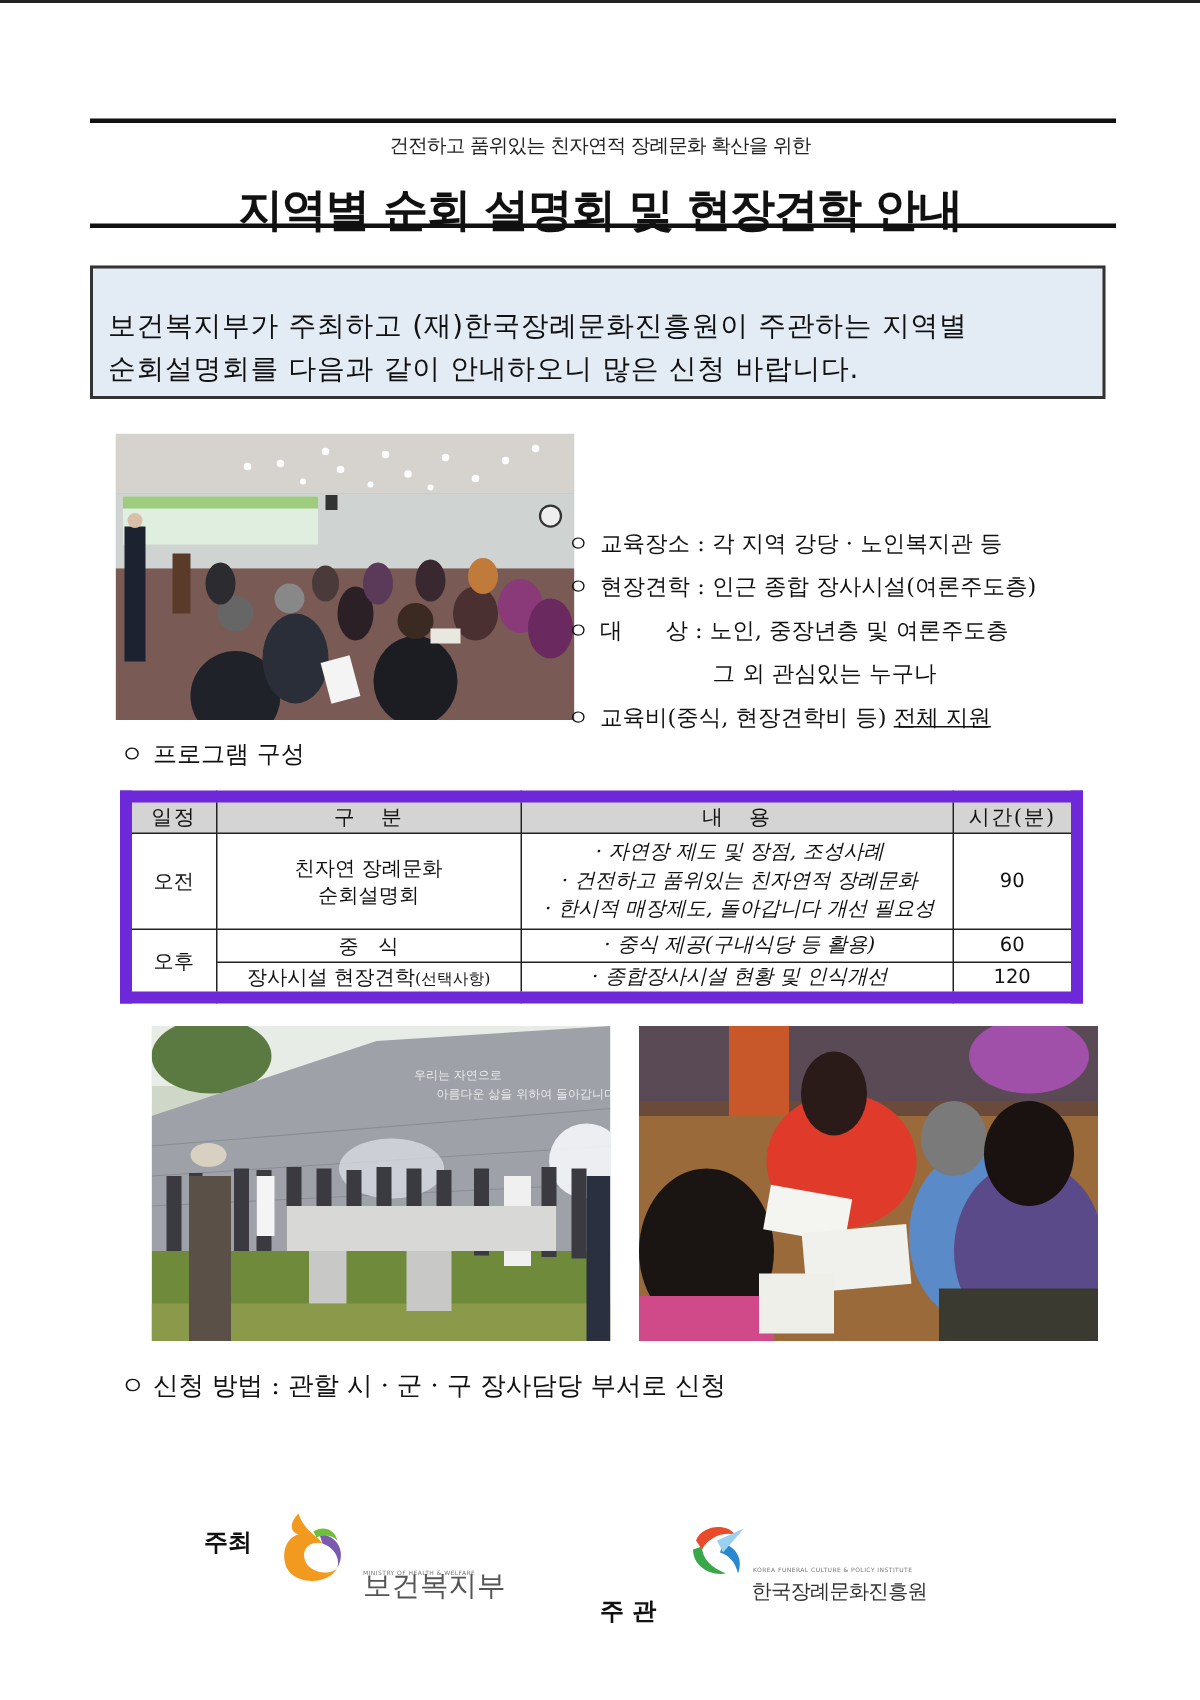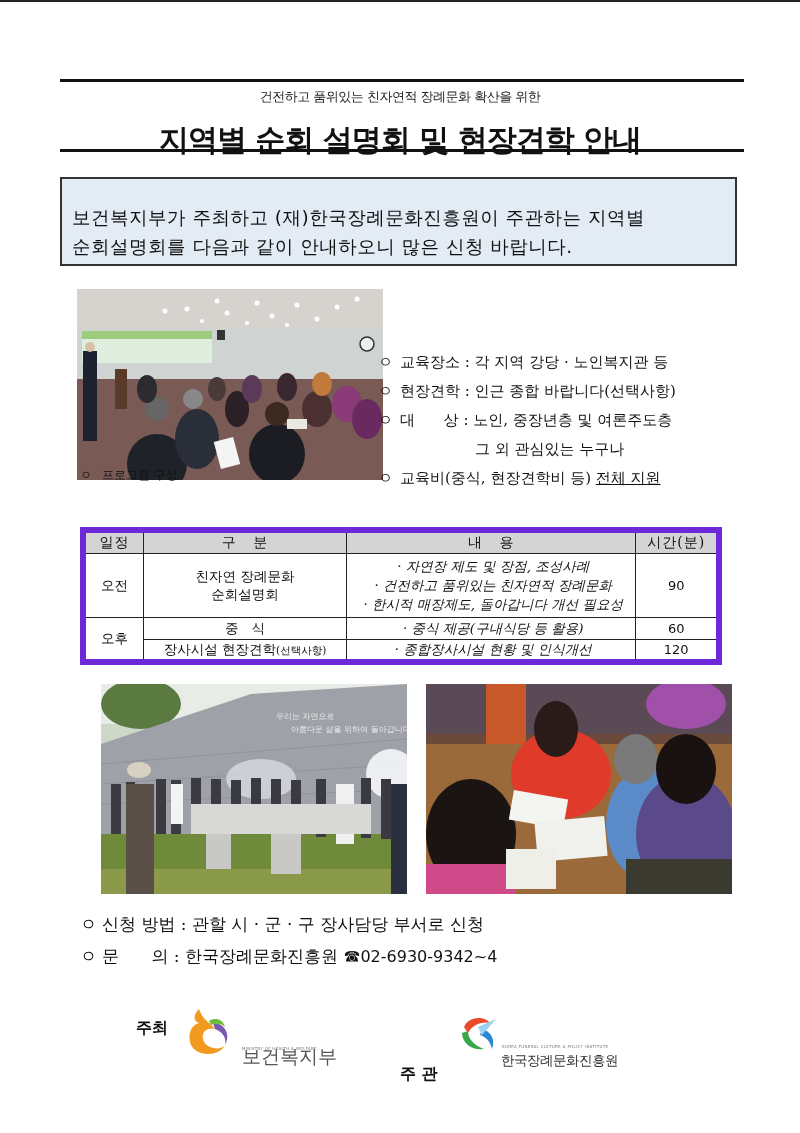--- a/index.html
+++ b/index.html
@@ -26,27 +26,27 @@
     font-family: "DejaVu Sans", sans-serif; font-size: 18.5px; line-height: 29px; letter-spacing: 0.5px;
   }
   .intro-box .line { white-space: nowrap; }
   .photo { position: absolute; overflow: hidden; margin-left: 17px; }
   .photo svg { display: block; }
   .info { position: absolute; left: 378px; top: 348px; width: 380px; font-size: 15px; }
   .info .row { white-space: nowrap; height: 29px; line-height: 29px; }
   .info .row.cont { padding-left: 97px; }
   .bullet { display: inline-block; width: 22px; }
   .u { text-decoration: underline; }
-  .section-label { position: absolute; left: 80px; top: 467px; font-size: 12px; }
+  .section-label { position: absolute; left: 80px; top: 493px; font-size: 16px; }
   table.prog {
     position: absolute; left: 80px; top: 527px; width: 642px;
     border-collapse: collapse; font-size: 13.5px;
   }
   table.prog th, table.prog td { border: 1px solid #222; text-align: center; padding: 0; }
-  table.prog { border: 6px solid #6d28d9; }
+  table.prog { border: 8px solid #6d28d9; }
   table.prog th { background: #d4d4d4; font-weight: normal; height: 20px; font-size: 14px; letter-spacing: 1px; }
   table.prog td.content { text-align: center; padding-left: 4px; line-height: 19px; font-style: italic; }
   table.prog td.time { font-family: "DejaVu Sans", sans-serif; font-size: 13px; margin-left: 25px; }
   .small { font-size: 10.5px; }
   .footer-info { position: absolute; left: 80px; top: 908px; font-size: 17px; }
   .footer-info .row { height: 32px; line-height: 32px; white-space: nowrap; }
   .sponsor-label { position: absolute; font-family: "DejaVu Sans", sans-serif; font-weight: bold; font-size: 16px; }
   .logo-text { position: absolute; font-family: Liberation Serif, serif; margin-top: 28px; }
   .logo-sub { position: absolute; font-family: "DejaVu Sans", sans-serif; font-size: 4px; color: #777; letter-spacing: 0.3px; white-space: nowrap; }
 </style>
@@ -113,21 +113,21 @@
       <rect x="210" y="130" width="20" height="10" fill="#e8e8e0"></rect>
     </g>
   </svg>
 </div>
 
 <div class="info">
   <div class="row">
     <span class="bullet">ㅇ</span><span>교육장소</span> : <span>각 지역 강당 · 노인복지관 등</span>
   </div>
   <div class="row">
-    <span class="bullet">ㅇ</span><span>현장견학</span> : <span>인근 종합 바랍니다(선택사항)</span>
+    <span class="bullet">ㅇ</span><span>현장견학</span> : <span>인근 종합 장사시설(여론주도층)</span>
   </div>
   <div class="row">
     <span class="bullet">ㅇ</span><span style="white-space:pre">대      상</span> : <span>노인, 중장년층 및 여론주도층</span>
   </div>
   <div class="row cont">그 외 관심있는 누구나</div>
   <div class="row">
     <span class="bullet">ㅇ</span><span>교육비(중식, 현장견학비 등)</span> <span class="u">전체 지원</span>
   </div>
 </div>
 
@@ -240,23 +240,20 @@
     <rect x="110" y="135" width="70" height="40" fill="#f0f0ec" transform="rotate(-5 145 155)"></rect>
     <rect x="80" y="165" width="50" height="40" fill="#efefea"></rect>
     <rect x="200" y="175" width="106" height="35" fill="#3a3a30"></rect>
   </svg>
 </div>
 
 <div class="footer-info">
   <div class="row">
     <span class="bullet">ㅇ</span><span>신청 방법</span> : <span>관할 시 · 군 · 구 장사담당 부서로 신청</span>
   </div>
-  <div class="row">
-    <span class="bullet">ㅇ</span><span style="white-space:pre">문      의</span> : <span>한국장례문화진흥원</span> <span>☎</span><span style="font-family:'DejaVu Sans',sans-serif;font-size:16px">02-6930-9342~4</span>
-  </div>
 </div>
 
 <div class="sponsor-label" style="left:136px; top:1018px;">주최</div>
 <div style="position:absolute; left:185px; top:1005px; width:46px; height:52px;">
   <svg width="46" height="52" viewBox="0 0 46 52">
     <path d="M14 4 C 8 10, 8 16, 14 18 C 6 20, 2 30, 6 40 C 12 52, 34 52, 40 40 C 36 46, 20 44, 18 34 C 16 26, 24 22, 30 24 C 26 18, 18 16, 14 4 Z" fill="#f29a1f"></path>
     <path d="M28 18 C 40 18, 46 30, 40 40 C 42 32, 36 26, 30 24 Z" fill="#7a5ab0"></path>
     <path d="M24 16 C 30 12, 38 14, 40 22 C 36 18, 30 18, 26 20 Z" fill="#6fbf3a"></path>
   </svg>
 </div>

